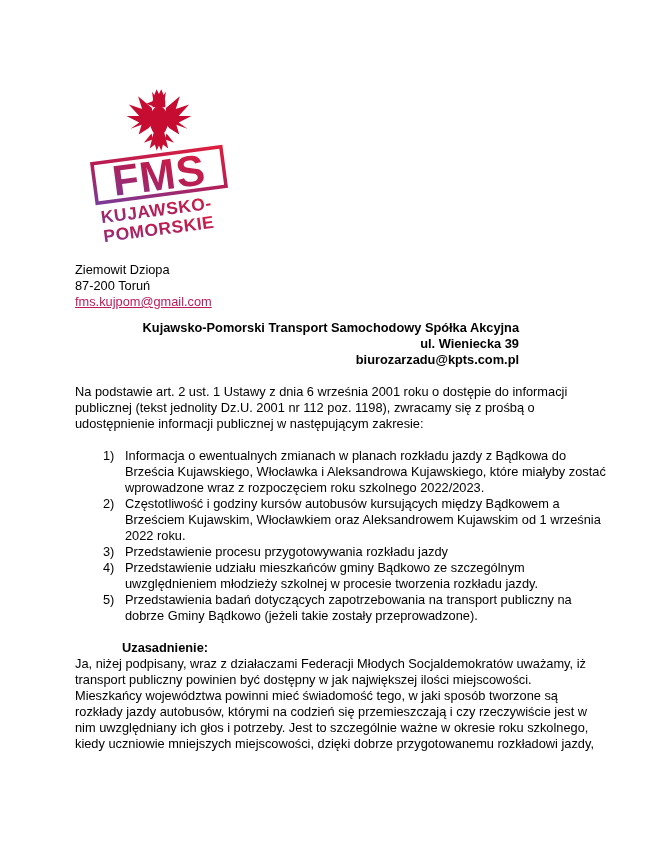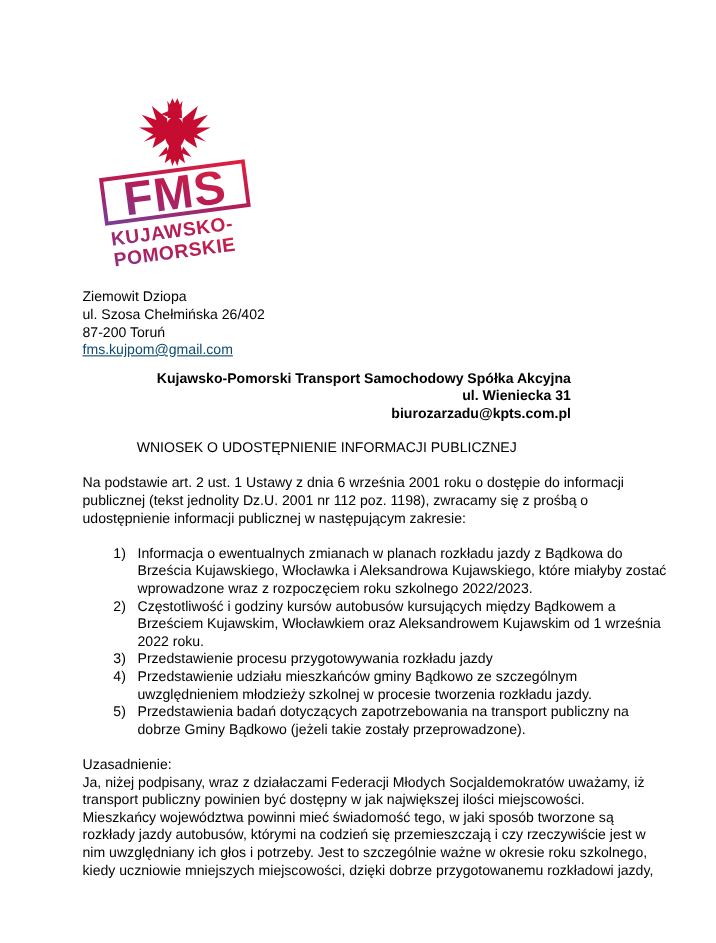--- a/index.html
+++ b/index.html
@@ -21,43 +21,44 @@
   }
   .logo-svg text { font-family: "Liberation Sans", "DejaVu Sans", sans-serif; }
   .content {
     box-sizing: border-box;
     width: 593px;
     padding: 262px 74px 0 75px;
   }
   .pre { white-space: pre; }
   .sender-block div, .sender-block a { display: block; }
   .email-link {
-    color: #0c4a6e;
+    color: #be185d;
     text-decoration: underline;
     cursor: pointer;
   }
   .recipient-block {
     text-align: right;
     margin-top: 10px;
     font-weight: bold;
   }
   .doc-title {
     text-align: center;
     margin-top: 15px;
   }
   .intro-para { margin-top: 16px; }
   .request-list {
     margin-top: 16px;
     margin-left: 28px;
   }
   .list-item { display: flex; }
   .list-num { width: 22px; flex: none; }
   .just-heading {
-    font-weight: normal;
+    font-weight: bold;
     margin-top: 16px;
+    margin-left: 47px;
   }
   .just-para { margin-top: 0; }
 </style>
 </head>
 <body>
 
 <div class="page">
 
   <svg class="logo-svg" width="200" height="170" viewBox="0 0 200 170">
     <defs>
@@ -88,32 +89,30 @@
       <polygon points="53,78 71,78 78,106 69,99 66,110 62,101 58,110 55,99 46,106"></polygon>
       <polygon points="49,80 36,96 52,90"></polygon>
       <polygon points="75,80 88,96 72,90"></polygon>
     </g>
   </svg>
 
   <div class="content">
 
     <div class="sender-block">
       <div>Ziemowit Dziopa</div>
-      <div>ul. Szosa Chełmińska 26/402</div>
       <div>87-200 Toruń</div>
       <a class="email-link">fms.kujpom@gmail.com</a>
     </div>
 
     <div class="recipient-block">
       <div>Kujawsko-Pomorski Transport Samochodowy Spółka Akcyjna</div>
-      <div>ul. Wieniecka 31</div>
+      <div>ul. Wieniecka 39</div>
       <div>biurozarzadu@kpts.com.pl</div>
     </div>
 
-    <div class="doc-title">WNIOSEK O UDOSTĘPNIENIE INFORMACJI PUBLICZNEJ</div>
 
     <div class="intro-para pre">Na podstawie art. 2 ust. 1 Ustawy z dnia 6 września 2001 roku o dostępie do informacji
 publicznej (tekst jednolity Dz.U. 2001 nr 112 poz. 1198), zwracamy się z prośbą o
 udostępnienie informacji publicznej w następującym zakresie:</div>
 
     <div class="request-list">
       <div class="list-item">
         <span class="list-num">1)</span>
         <span class="pre">Informacja o ewentualnych zmianach w planach rozkładu jazdy z Bądkowa do
 Brześcia Kujawskiego, Włocławka i Aleksandrowa Kujawskiego, które miałyby zostać

